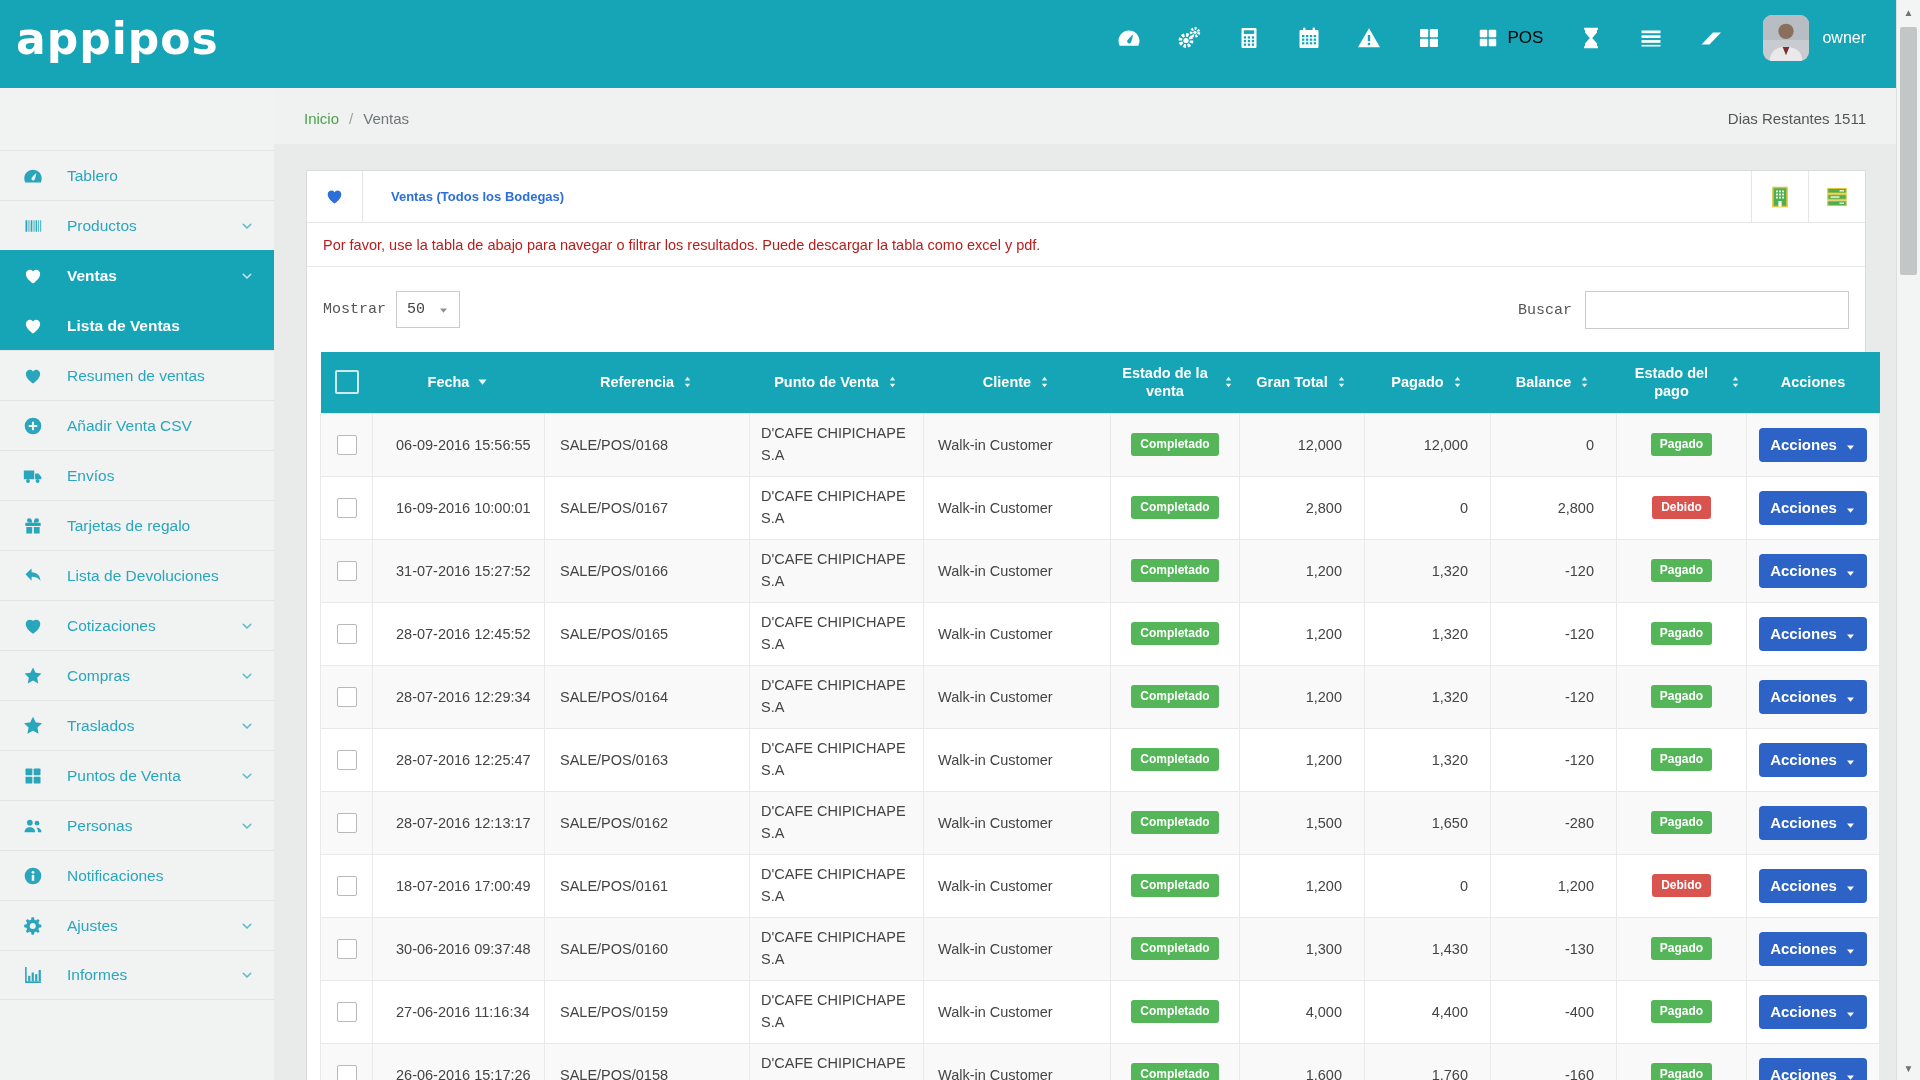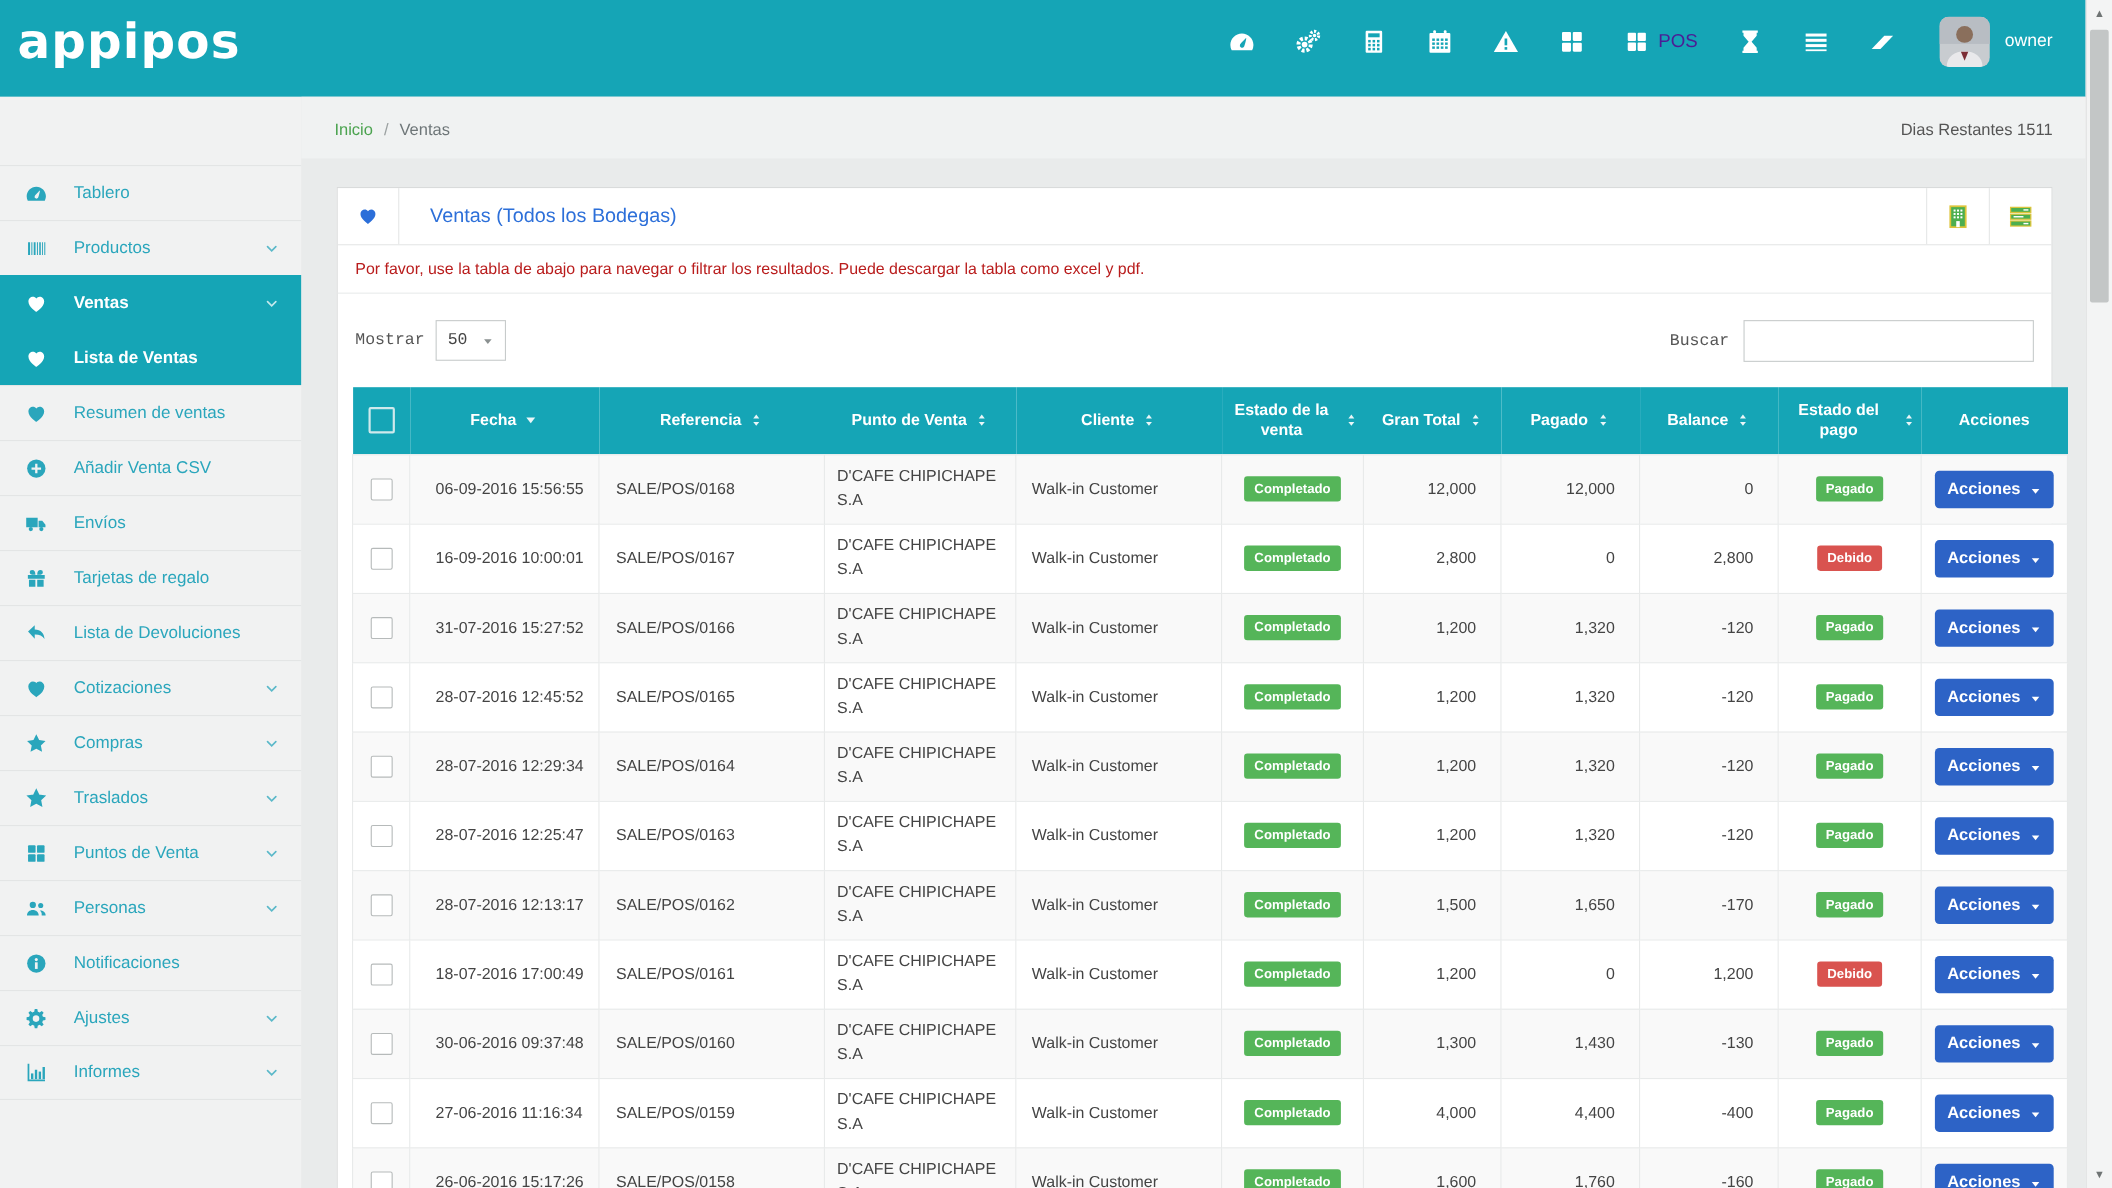--- a/index.html
+++ b/index.html
@@ -16,21 +16,21 @@
     height:88px; background:var(--teal,#15a5b6);
     display:flex; align-items:center; padding:0 30px 12px 16px;
   }
   .logo {
     color:#fff; font-size:44px; font-weight:bold; letter-spacing:1px;
     font-family:"DejaVu Sans", sans-serif; cursor:pointer;
   }
   .topbar-icons { margin-left:auto; display:flex; align-items:center; gap:36px; }
   .tb-icon { width:24px; height:24px; color:#fff; display:inline-block; cursor:pointer; }
   .tb-icon svg { width:100%; height:100%; fill:currentColor; }
-  .pos-group { display:flex; align-items:center; gap:9px; color:#4c1d95; cursor:pointer; margin-left:36px;text-align:right; }
+  .pos-group { display:flex; align-items:center; gap:9px; color:#000000; cursor:pointer; margin-left:36px;text-align:right; }
   .pos-group .tb-icon { width:22px; height:22px; }
   .pos-label { font-size:17px; }
   .gap-block { display:flex; align-items:center; gap:36px; margin-left:36px; }
   .user { display:flex; align-items:center; gap:13px; margin-left:40px; cursor:pointer; }
   .avatar { width:46px; height:46px; border-radius:9px; overflow:hidden; display:block; }
   .avatar svg { width:100%; height:100%; display:block; }
   .user-name { color:#fff; font-size:16px; }
 
   
   .sidebar {
@@ -60,21 +60,21 @@
   .bc-link { color:var(--link-green,#4ba34f); cursor:pointer; }
   .bc-sep { color:#9aa0a0; margin:0 10px; }
   .bc-current { color:#6e7678; }
   .days { margin-left:auto; color:#555; font-size:15px; }
 
   .content { padding:26px 30px 0 32px; }
   .panel { background:#fff; border:1px solid #d9dbdb; }
   .panel-header { height:52px; display:flex; align-items:center; border-bottom:1px solid #e5e7e7; }
   .ph-heart { width:56px; height:100%; display:flex; align-items:center; justify-content:center; border-right:1px solid #e5e7e7; color:var(--title-blue,#2c6fd9); flex:none; }
   .ph-heart svg { width:19px; height:19px; fill:currentColor; }
-  .ph-title { padding-left:28px; color:var(--title-blue,#2c6fd9); font-weight:normal; font-size:18px; flex:1; }
+  .ph-title { padding-left:28px; color:var(--title-blue,#2c6fd9); font-weight:bold; font-size:13px; flex:1; }
   .ph-tool { width:57px; height:100%; border-left:1px solid #e5e7e7; display:flex; align-items:center; justify-content:center; cursor:pointer; flex:none; }
   .ph-tool .picon { width:24px; height:24px; display:block; }
   .ph-tool svg { width:100%; height:100%; }
 
   .panel-info { height:44px; display:flex; align-items:center; padding:0 16px; font-size:14.5px; color:#b91c1c; border-bottom:1px solid #e9ebeb; }
 
   .toolbar { display:flex; align-items:flex-start; justify-content:space-between; padding:24px 16px 23px;font-family:Liberation Mono, monospace; }
   .show-group { display:flex; align-items:center; gap:10px; color:#555; font-size:15px; }
   .select {
     width:64px; height:37px; border:1px solid #c7cbcb; background:#fff;
@@ -709,21 +709,21 @@
                 </tr>
                 <tr>
                   <td class="c-check"><span class="cb"></span></td>
                   <td class="c-date">28-07-2016 12:13:17</td>
                   <td class="c-ref">SALE/POS/0162</td>
                   <td class="c-pos">D'CAFE CHIPICHAPE S.A</td>
                   <td class="c-client">Walk-in Customer</td>
                   <td class="c-badge"><span class="badge green">Completado</span></td>
                   <td class="c-num">1,500</td>
                   <td class="c-num">1,650</td>
-                  <td class="c-num">-170</td>
+                  <td class="c-num">-280</td>
                   <td class="c-badge"><span class="badge green">Pagado</span></td>
                   <td class="c-actions"><button class="btn-actions">
                       <span>Acciones</span>
                       <span class="caret"><svg viewBox="0 0 24 24">
                           <path d="M4.5 7.5h15L12 17z"></path>
                         </svg></span>
                     </button></td>
                 </tr>
                 <tr>
                   <td class="c-check"><span class="cb"></span></td>

